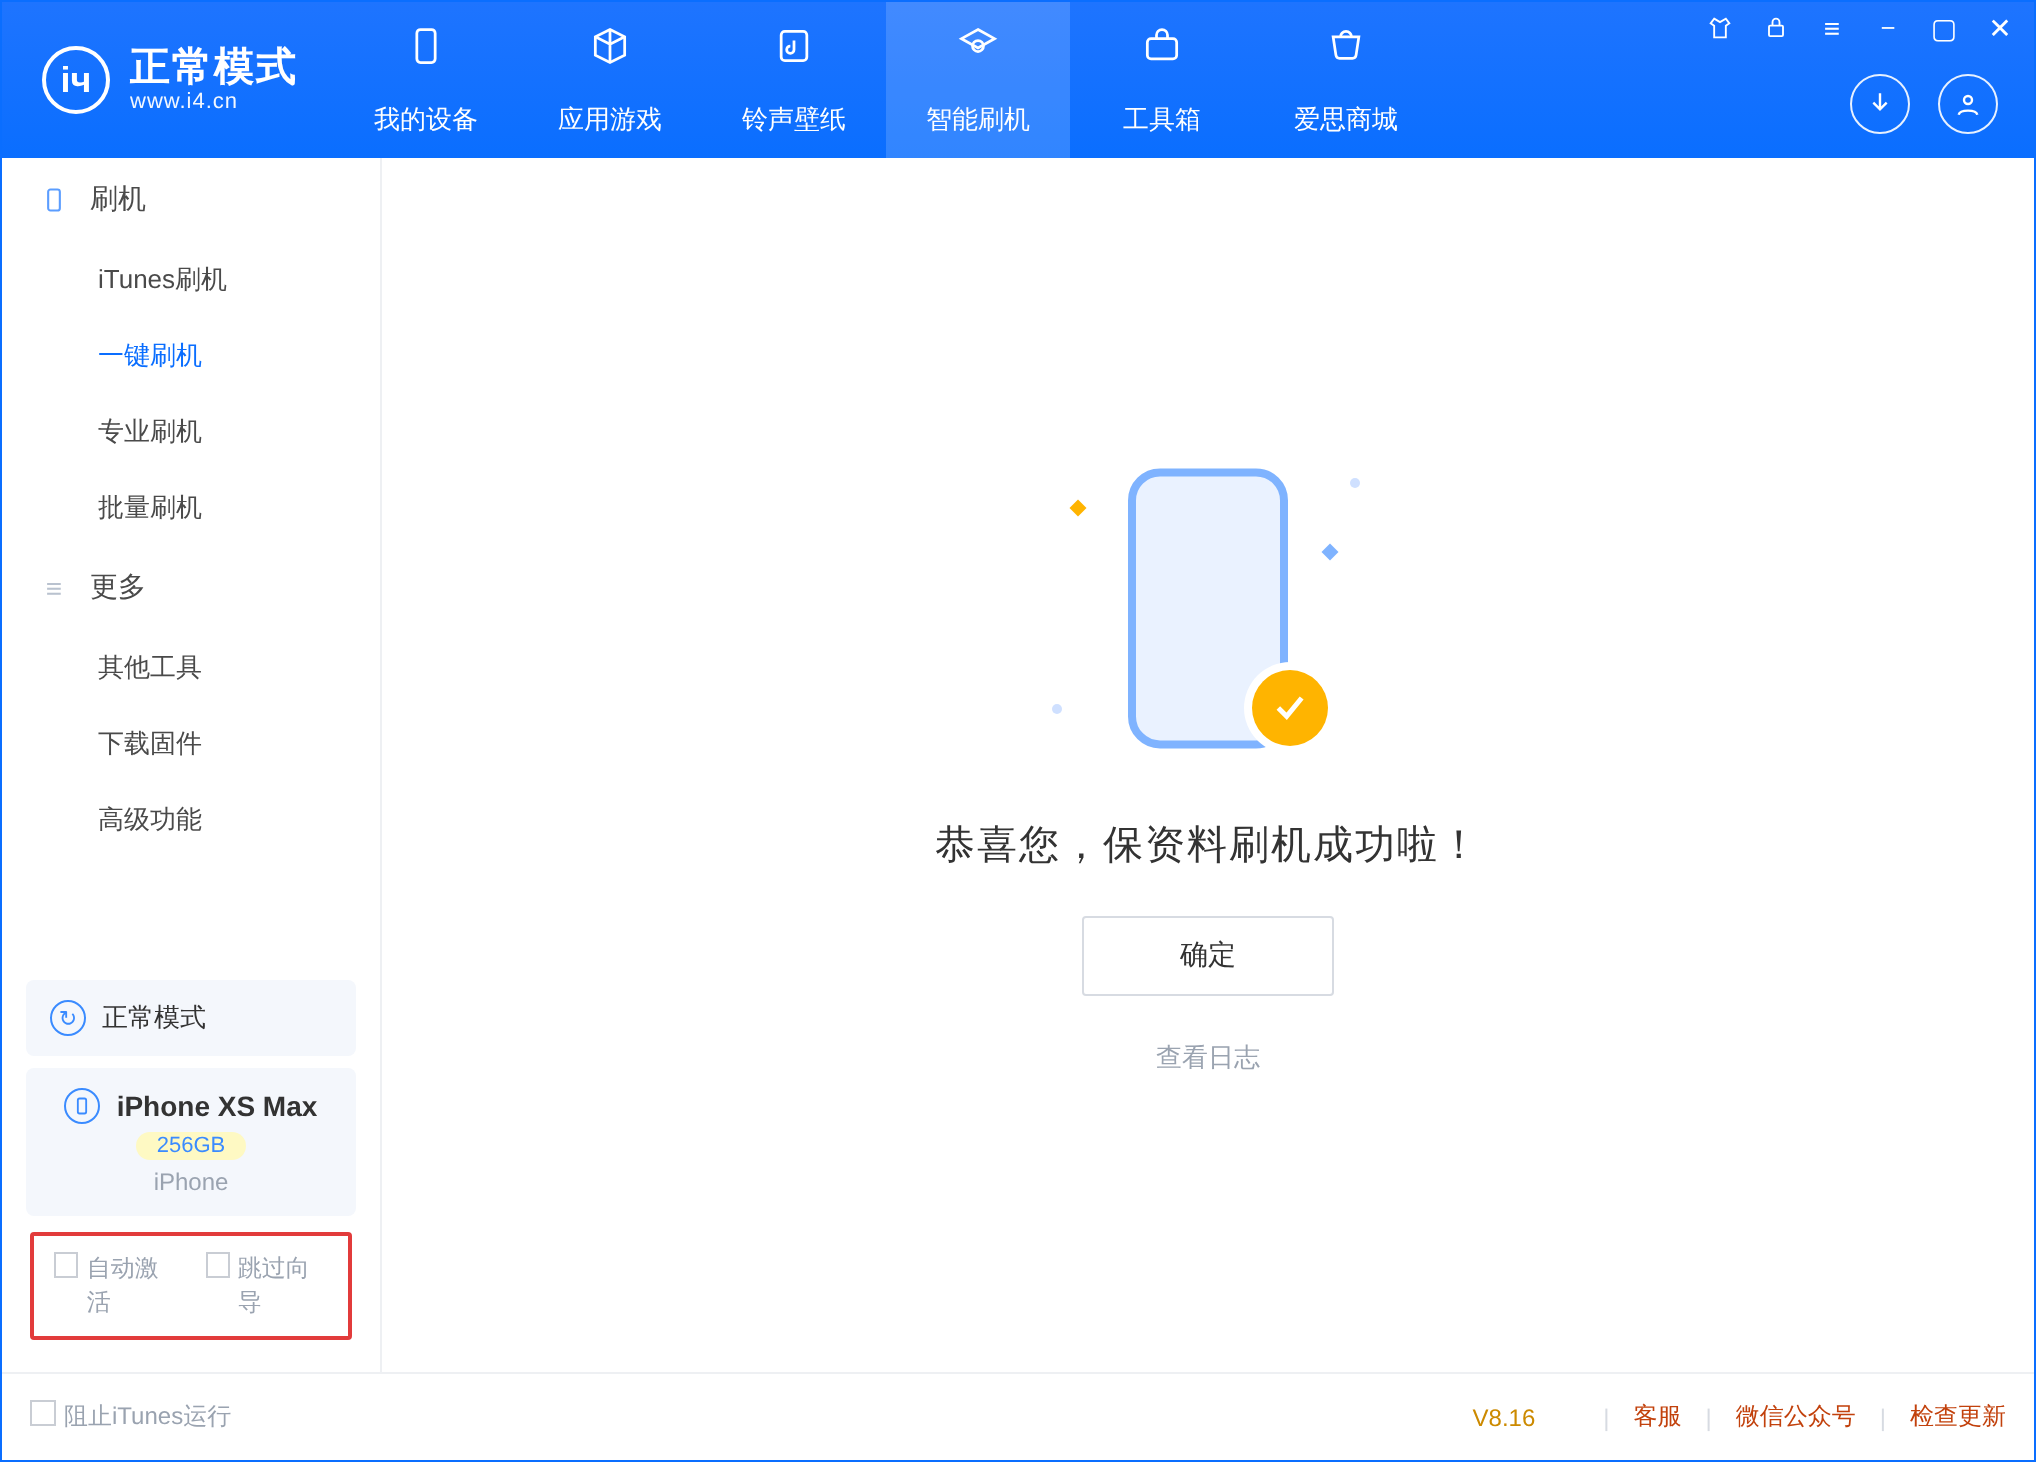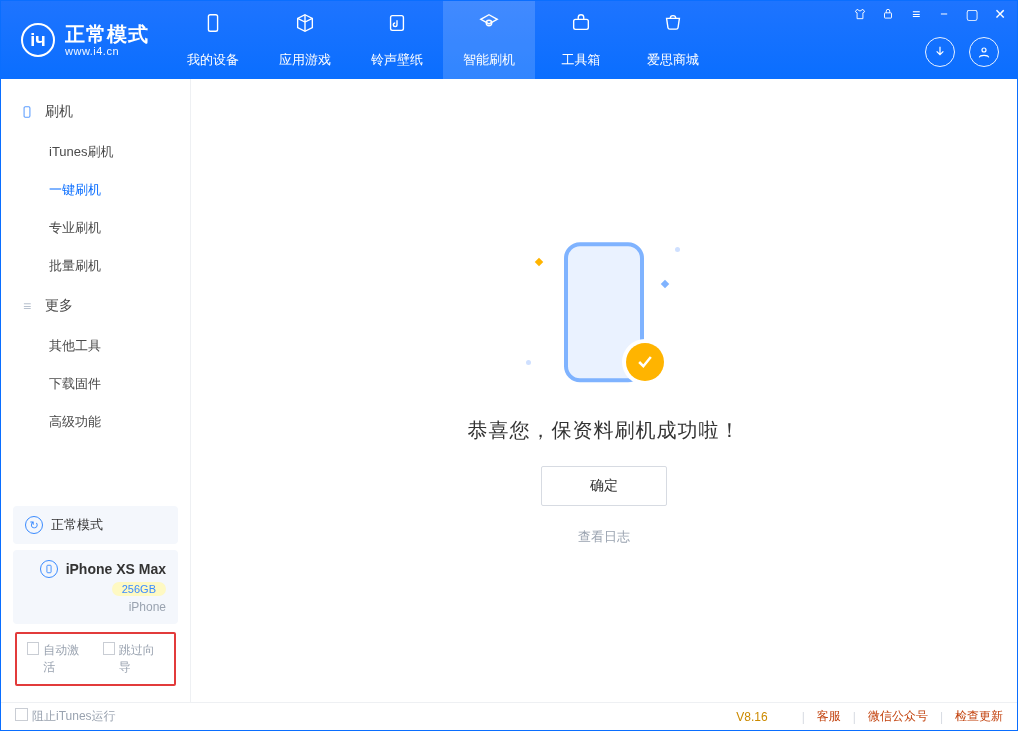--- a/index.html
+++ b/index.html
@@ -21,29 +21,29 @@
   .nav-label { font-size: 13px; }
   
   .win-controls-top { position:absolute; right:8px; top:4px; display:flex; gap:10px; }
   .win-ctrl { width:18px; height:18px; display:flex; align-items:center; justify-content:center; cursor:pointer; color:#fff; font-size:14px;}
   .win-right-icons { position:absolute; right:18px; bottom:12px; display:flex; gap:14px; }
   .round-ico { width:30px; height:30px; border:1.5px solid rgba(255,255,255,.9); border-radius:50%; display:flex; align-items:center; justify-content:center; cursor:pointer; color:#fff; }
   
   
   .body { flex:1; display:flex; min-height:0; }
   .sidebar { width:190px; border-right:1px solid #eef0f3; display:flex; flex-direction:column; }
-  .side-scroll { flex:1; padding-top:12px; }
+  .side-scroll { flex:1; padding-top:0; }
   .side-head { display:flex; align-items:center; gap:10px; padding:12px 18px; font-size:14px; color:#4a4a4a; }
   .side-head .ico { width:16px; height:16px; display:flex; align-items:center; justify-content:center; color:#5b9dff;}
   .side-item { padding:10px 18px 10px 48px; font-size:13px; color:#4a4a4a; cursor:pointer; line-height:18px;}
   .side-item.active { color:#0a6eff; }
   
   .side-bottom { padding:8px; }
   .mode-card, .device-card { background:#f4f7fc; border-radius:4px; margin:6px 4px; padding:10px 12px; font-size:13px; color:#333; display:flex; align-items:center; gap:8px; }
-  .device-card { flex-direction:column; align-items:flex-end; gap:4px; }
+  .device-card { flex-direction:column; align-items:center; gap:4px; }
   .device-name { font-weight:600; font-size:14px; display:flex; align-items:center; gap:8px; color:#333;}
   .badge { background:#fef9c3; color:#3a8bff; border-radius:10px; padding:1px 10px; font-size:11px; }
   .device-sub { color:#9aa3b0; font-size:12px; }
   .blue-circ { width:18px; height:18px; border:1.5px solid #3a8bff; border-radius:50%; display:inline-flex; align-items:center; justify-content:center; color:#3a8bff; font-size:11px; flex-shrink:0;}
   
   .red-box { border:2px solid #e23b3b; border-radius:2px; padding:8px 10px; margin:8px 6px 8px 6px; display:flex; gap:14px; align-items:center; }
   .cb { width:13px; height:13px; border:1px solid #c9cdd4; display:inline-block; vertical-align:middle; margin-right:4px; background:#fff; cursor:pointer;}
   .cb-label { font-size:12px; color:#9aa3b0; display:inline-flex; align-items:flex-start; cursor:pointer;}
   
   
@@ -55,21 +55,21 @@
   .spark.s1 { left:22px; top:24px;}
   .spark.s2 { right:26px; top:46px; background:#7fb3ff;}
   .dot { position:absolute; width:5px; height:5px; background:#cfe0ff; border-radius:50%;}
   .dot.d1 { left:12px; bottom:30px;}
   .dot.d2 { right:14px; top:12px;}
   .success-msg { font-size:20px; color:#333; letter-spacing:1px;}
   .ok-btn { border:1px solid #d7dbe2; background:#fff; color:#333; font-size:14px; padding:10px 48px; cursor:pointer; border-radius:2px;}
   .view-log { font-size:13px; color:#9aa3b0; cursor:pointer; }
   
   
-  .footer { height:28px; border-top:1px solid #eef0f3; display:flex; align-items:center; padding:0 14px; font-size:12px; color:#9aa3b0; }
+  .footer { height:44px; border-top:1px solid #eef0f3; display:flex; align-items:center; padding:0 14px; font-size:12px; color:#9aa3b0; }
   .footer .spacer { flex:1; }
   .footer .ver { color:#cc8a00; margin-right:22px; }
   .footer a { color:#c2410c; text-decoration:none; cursor:pointer; }
   .footer .sep { margin:0 12px; color:#d7dbe2; }
 </style>
 </head>
 <body>
 
 <div class="window">
 

